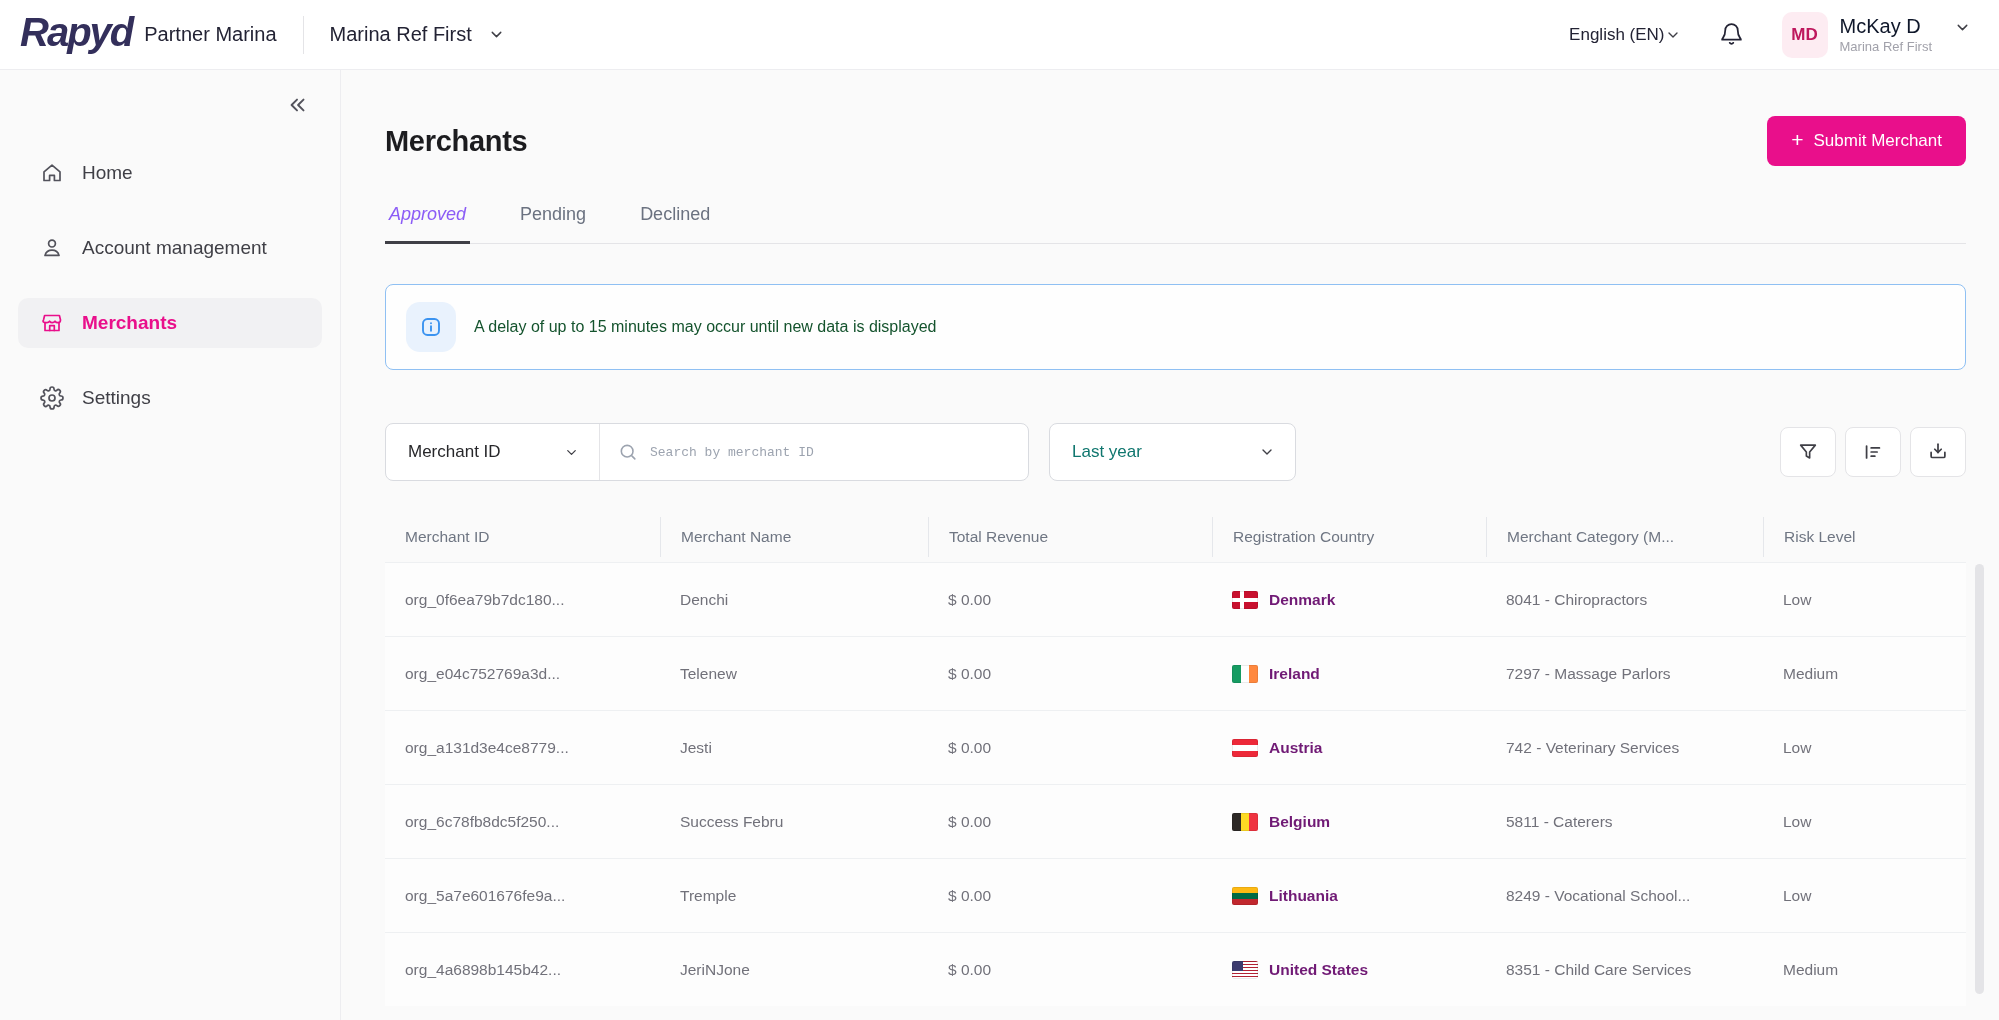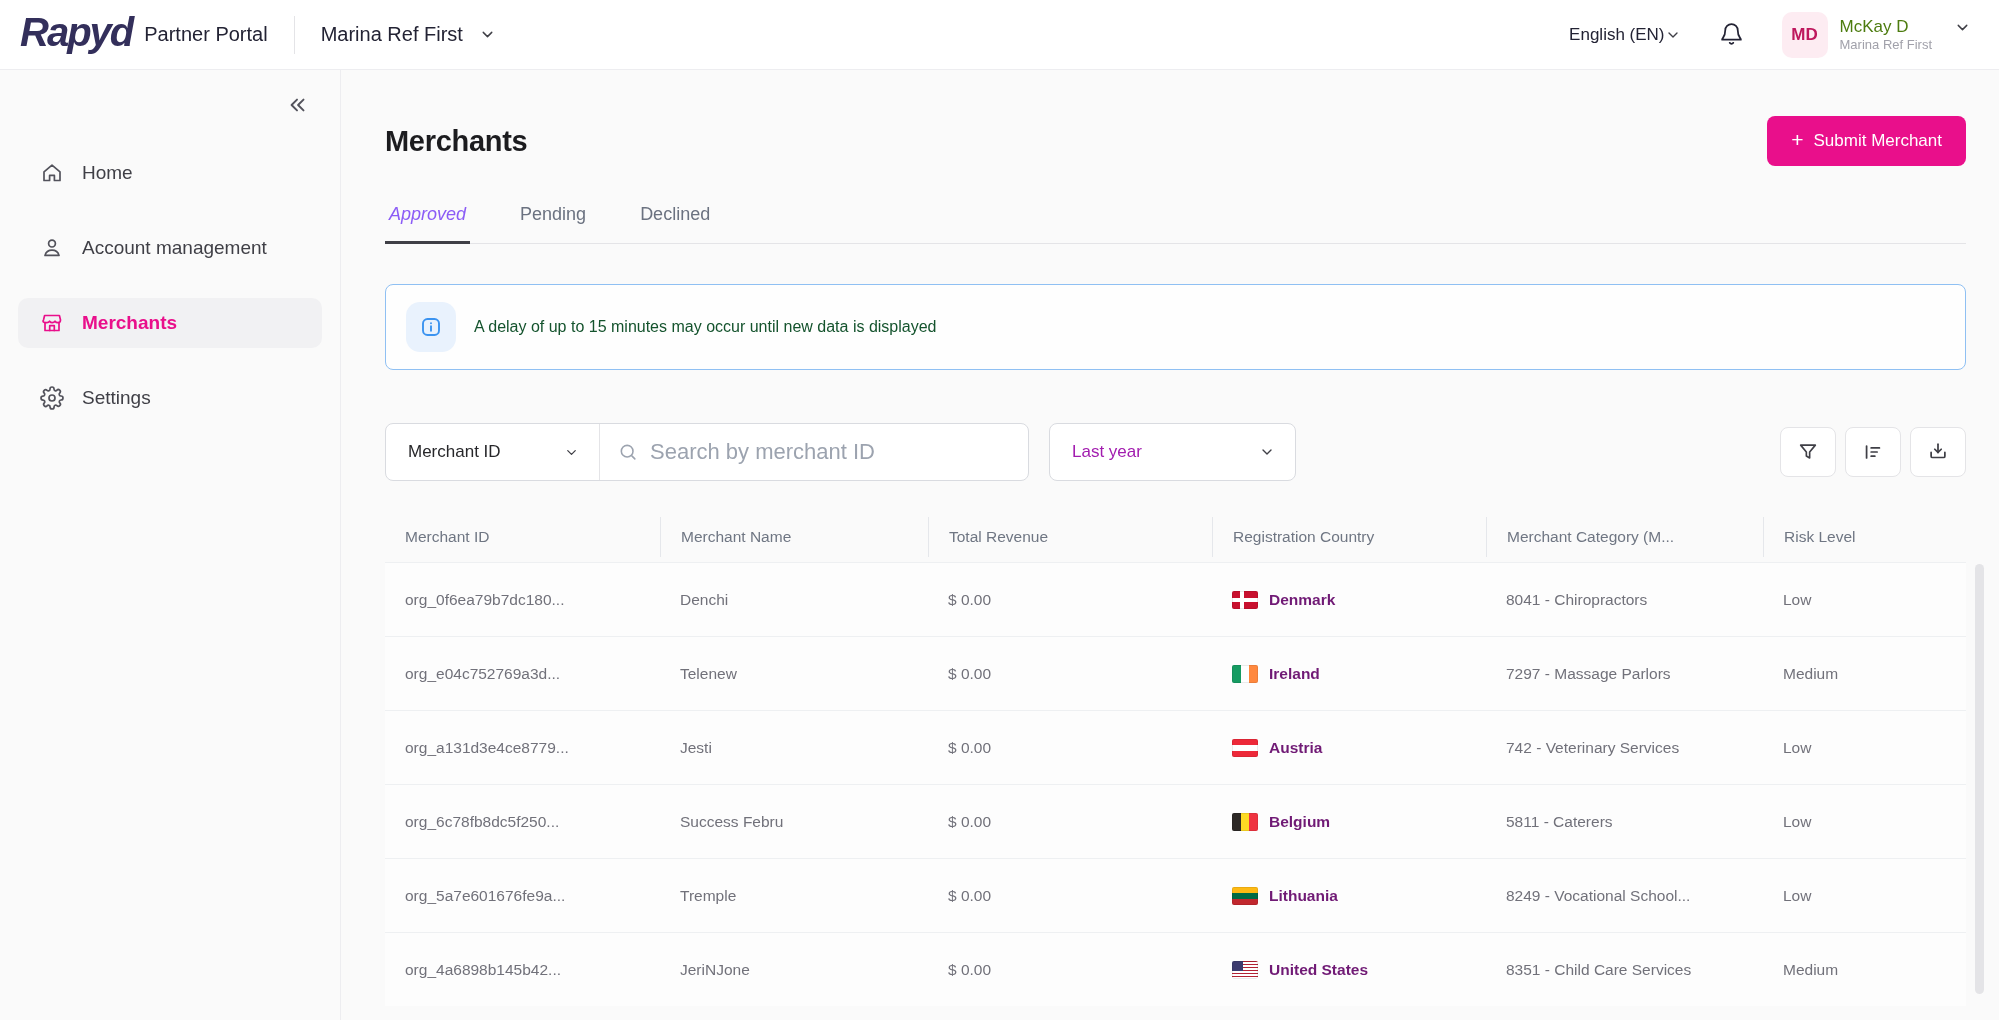--- a/index.html
+++ b/index.html
@@ -28,21 +28,21 @@
   .topbar-right { margin-left:auto; display:flex; align-items:center; gap:38px; }
   .lang-switcher { display:flex; align-items:center; gap:0; font-size:17px; color:#232334; cursor:pointer; }
   .bell-btn { cursor:pointer; color:#232334; }
   .user-menu { display:flex; align-items:center; gap:12px; cursor:pointer; }
   .avatar {
     width:46px; height:46px; border-radius:10px; background:#fdecf2;
     display:flex; align-items:center; justify-content:center;
     font-size:17px; font-weight:600; color:#be185d;
   }
   .user-text { display:flex; flex-direction:column; line-height:1.25; }
-  .user-name { font-size:17px; color:#4d7c0f; }
+  .user-name { font-size:20px; color:#0f172a; }
   .user-org  { font-size:13px; color:#a1a1aa; }
   .user-menu .chev { margin-left:10px; margin-bottom:14px; }
   .chev { color:#3f3f46; }
 
   
   .app-body { display:flex; height:950px; }
 
   
   .sidebar {
     width:341px; background:#fafafa; border-right:1px solid #ededf0;
@@ -95,29 +95,29 @@
     display:flex; height:58px; width:644px; background:#fff;
     border:1px solid #d9dbe0; border-radius:8px; overflow:hidden;
   }
   .field-select {
     width:214px; display:flex; align-items:center; justify-content:space-between;
     padding:0 20px 0 22px; border-right:1px solid #e4e4e7;
     font-size:17px; color:#27272a; cursor:pointer; flex-shrink:0;
   }
   .search-field { flex:1; display:flex; align-items:center; gap:12px; padding:0 18px; color:#9ca3af; }
   .search-field input {
-    border:none; outline:none; flex:1; font-size:22px; font-family:Liberation Sans, sans-serif;
+    border:none; outline:none; flex:1; font-size:13px; font-family:Liberation Mono, monospace;
     color:#27272a; background:transparent;
   }
   .search-field input::placeholder { color:#9ca3af; }
   .range-select {
     margin-left:20px; width:247px; height:58px; background:#fff;
     border:1px solid #d9dbe0; border-radius:8px;
     display:flex; align-items:center; justify-content:space-between;
-    padding:0 20px 0 22px; font-size:17px; color:#a21caf; cursor:pointer;
+    padding:0 20px 0 22px; font-size:17px; color:#0f766e; cursor:pointer;
   }
   .icon-actions { margin-left:auto; display:flex; gap:9px; }
   .icon-btn {
     width:56px; height:50px; background:#fff; border:1px solid #e4e4e7; border-radius:8px;
     display:flex; align-items:center; justify-content:center; color:#3f3f46; cursor:pointer;
   }
 
   
   .table-wrap { margin-top:31px; position:relative; }
   .grid-row {
@@ -153,21 +153,21 @@
   .v-scrollbar {
     position:absolute; top:52px; right:-18px; width:9px; height:430px;
     background:#e4e4e7; border-radius:5px; cursor:pointer;
   }
 </style>
 </head>
 <body>
 
 <header class="topbar">
   <div class="logo-wordmark">Rapyd</div>
-  <div class="product-name">Partner Portal</div>
+  <div class="product-name">Partner Marina</div>
   <div class="topbar-vdivider"></div>
   <div class="org-switcher">
     <span>Marina Ref First</span>
     <span class="chev">
       <svg width="17" height="17" viewBox="0 0 24 24" fill="none" stroke="currentColor" stroke-width="2" stroke-linecap="round" stroke-linejoin="round">
           <path d="m6 9 6 6 6-6"></path>
         </svg>
     </span>
   </div>
 

